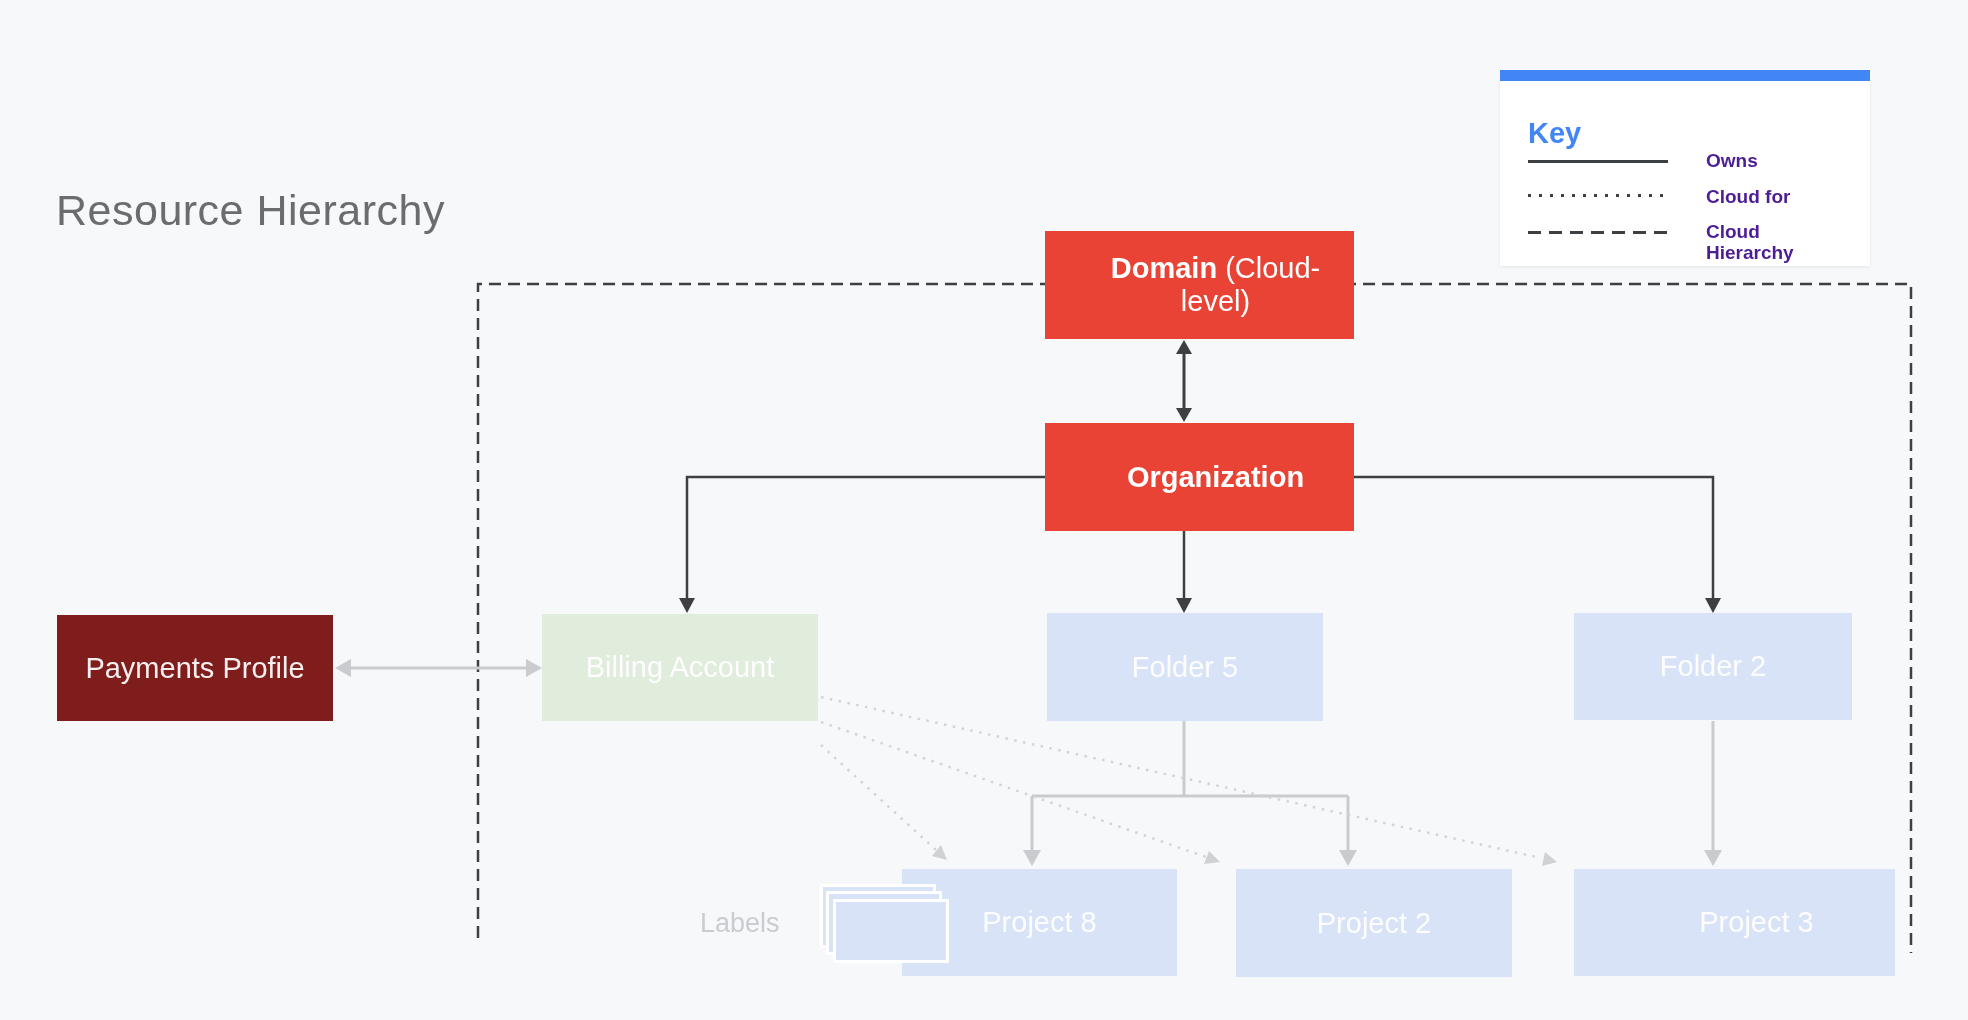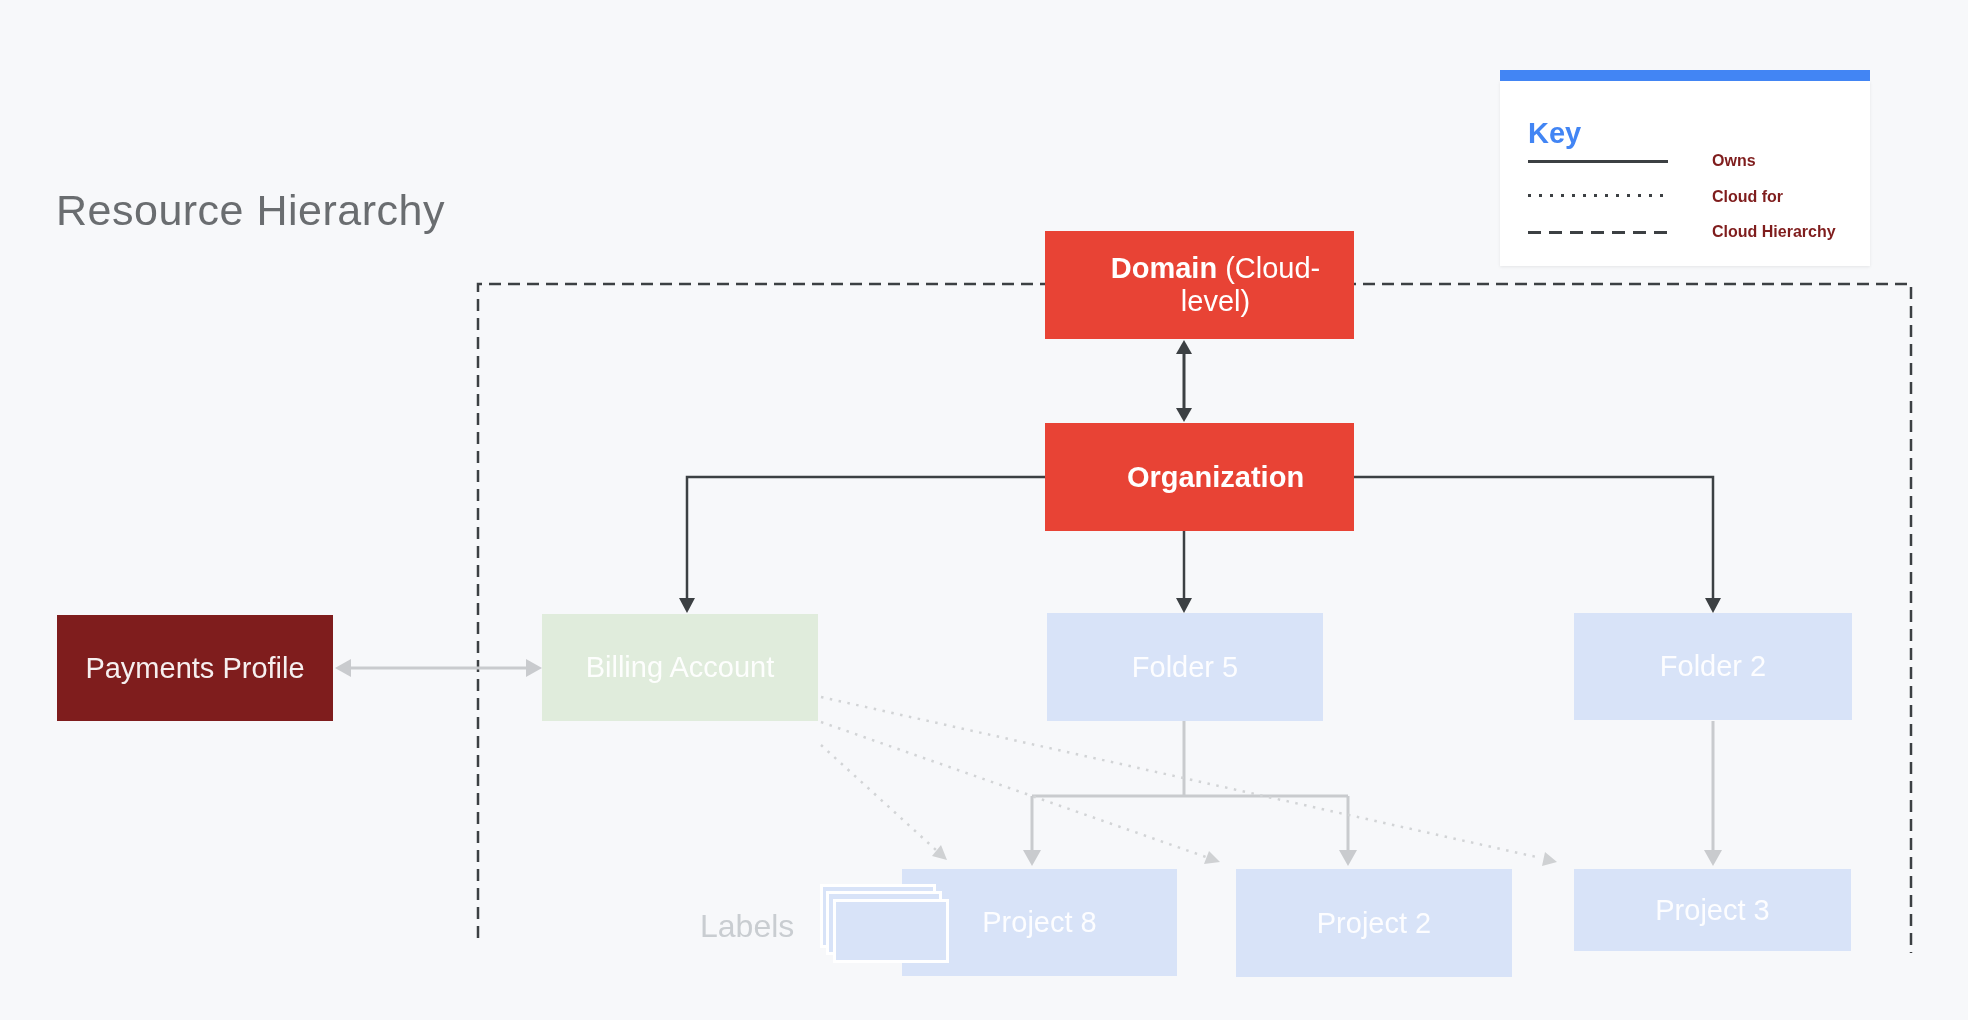--- a/index.html
+++ b/index.html
@@ -29,21 +29,21 @@
   }
   .box.red   { background:#e84335; color:#ffffff;padding-left:32px; }
   .box.blue  { background:#d8e3f8; }
   .box.green { background:#e0ecdc; }
   .box.cream { background:#7f1d1d; }
   .box .b { font-weight:bold; }
   .box.bold { font-weight:bold; }
 
   .labels-caption {
     position:absolute; left:700px; top:908px; z-index:2;
-    font-size:32px; color:#c9cdd1;
+    font-size:27px; color:#c9cdd1;
   }
   .cards {
     position:absolute; left:820px; top:884px; width:136px; height:86px;
     z-index:3;
   }
   .card {
     position:absolute; width:116px; height:64px;
     background:#d8e3f8; border:3px solid #ffffff; box-sizing:border-box;
   }
   .card.c1 { left:0; top:0; }
@@ -64,22 +64,22 @@
     position:absolute; left:28px; top:36px;
     font-size:29px; font-weight:bold; color:#4285f4;
   }
   .keybox .sample { position:absolute; left:28px; width:140px; height:3px; }
   .keybox .sample.solid  { top:79px;  background:#3c4043; }
   .keybox .sample.dotted { top:113px;
     background:repeating-linear-gradient(to right,#3c4043 0 3px,transparent 3px 11px); }
   .keybox .sample.dashed { top:150px;
     background:repeating-linear-gradient(to right,#3c4043 0 13px,transparent 13px 21px); }
   .keybox .klabel {
-    position:absolute; left:212px; width:140px;
-    font-size:16px; font-weight:bold; color:#7f1d1d; line-height:21px;
+    position:absolute; left:206px; width:140px;
+    font-size:19px; font-weight:bold; color:#4c1d95; line-height:21px;
   }
   .keybox .klabel.k0 { top:69px; }
   .keybox .klabel.k1 { top:105px; }
   .keybox .klabel.k2 { top:140px; }
 </style>
 </head>
 <body>
 
 <div id="canvas">
 
@@ -168,21 +168,21 @@
   </div>
 
   <div class="box blue" style="left:902px; top:869px; width:275px; height:107px;">
     <span>Project 8</span>
   </div>
 
   <div class="box blue" style="left:1236px; top:869px; width:276px; height:108px;">
     <span>Project 2</span>
   </div>
 
-  <div class="box blue" style="left:1574px; top:869px; width:277px; height:82px;">
+  <div class="box blue" style="left:1574px; top:869px; width:277px; height:107px;padding-left:44px;">
     <span>Project 3</span>
   </div>
 
   <div class="labels-caption">Labels</div>
   <div class="cards">
     <div class="card c1"></div>
     <div class="card c2"></div>
     <div class="card c3"></div>
   </div>
 

